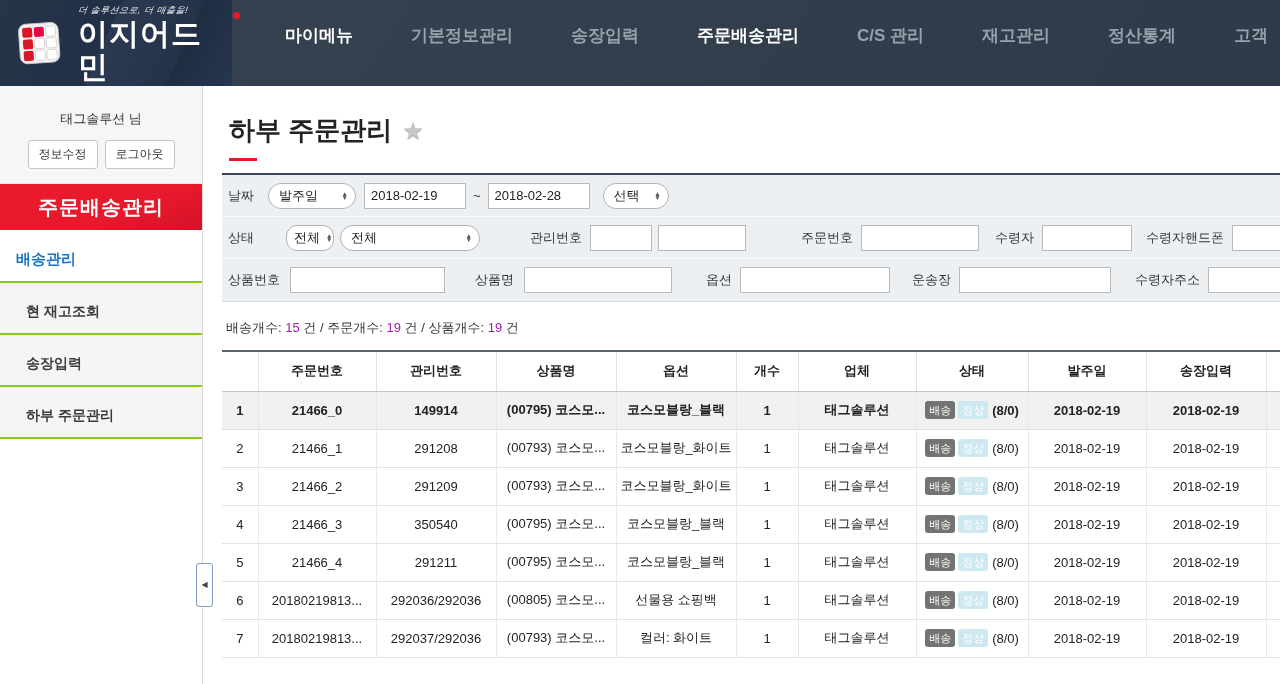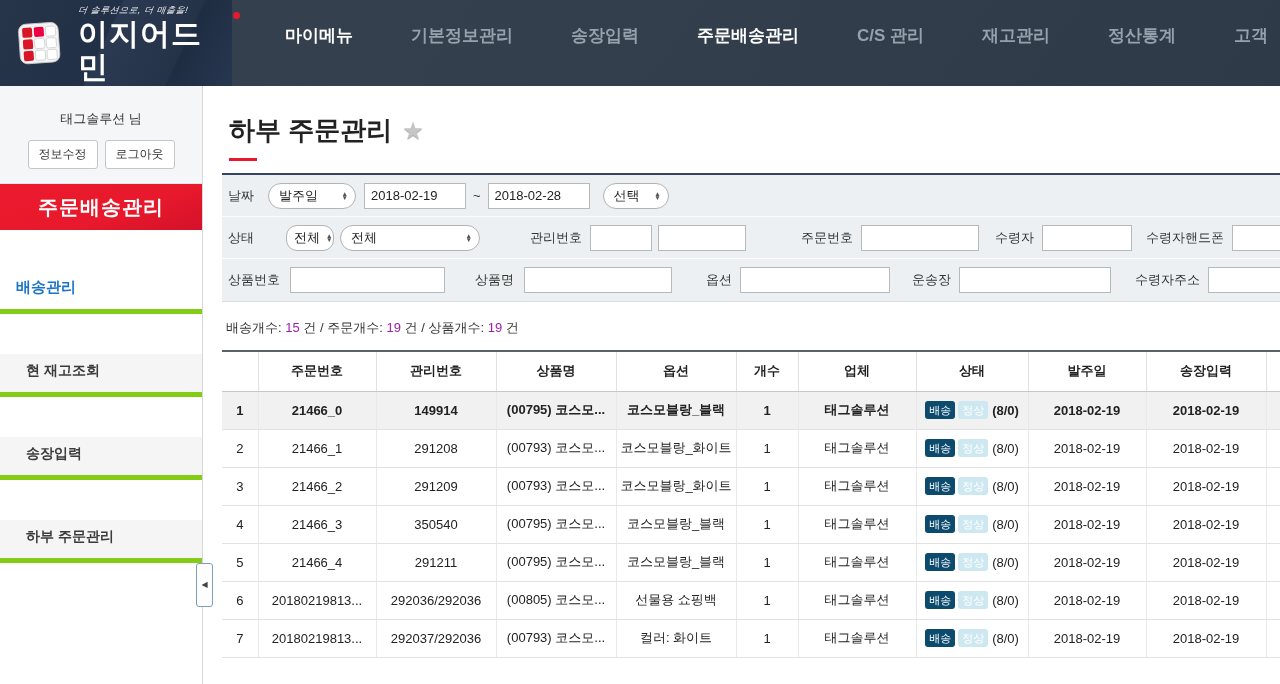--- a/index.html
+++ b/index.html
@@ -30,22 +30,22 @@
     border-bottom:1px solid #e6e6e6; }
   .username { font-size:13px; color:#333; margin-bottom:12px; }
   .userbtns { display:flex; justify-content:center; gap:7px; }
   .ubtn { font-size:12px; color:#333; background:#fff; border:1px solid #c6c6c6;
     border-radius:3px; padding:5px 10px; cursor:pointer;
     font-family:"Liberation Sans","DejaVu Sans",sans-serif; }
   .red-banner { height:46px; background:linear-gradient(160deg,#ec1a2e 0%,#e8192c 60%,#d4112a 100%);
     color:#fff; font-size:20px; font-weight:bold; display:flex;
     align-items:center; justify-content:center; letter-spacing:1px; }
   .side-menu { list-style:none; }
-  .side-item { border-bottom:5px solid #84cc16; font-size:14px; font-weight:bold;
-    color:#3b3b3b; background:#f5f5f5; padding:8px 0 12px 26px; cursor:pointer;margin-top:40px; }
+  .side-item { border-bottom:2px solid #84cc16; font-size:14px; font-weight:bold;
+    color:#3b3b3b; background:#f5f5f5; padding:20px 0 12px 26px; cursor:pointer; }
   .side-item.group { background:#fff; color:#1a74c4; font-size:15px; padding-left:16px; }
   .collapse-btn { position:absolute; left:196px; top:563px; width:17px; height:44px;
     background:#fdfdfd; border:1px solid #7f9dbd; border-radius:3px; z-index:6;
     display:flex; align-items:center; justify-content:center; cursor:pointer; padding:0; }
   .collapse-btn span { font-size:8px; color:#444; line-height:1; }
 
   
   .main { position:absolute; top:86px; left:203px; width:1077px; bottom:0;
     overflow:hidden; padding-left:19px; }
   .page-title { margin:27px 0 0 7px; font-size:26px; font-weight:bold; color:#222;
@@ -76,21 +76,21 @@
   .order-table { border-collapse:collapse; table-layout:fixed; width:1104px;
     border-top:2px solid #5a6169; font-size:13px; color:#222; background:#fff; }
   .order-table th { font-weight:bold; height:40px; background:#fff;
     border-bottom:1px solid #c7c7c7; border-left:1px solid #e2e2e2; text-align:center; }
   .order-table td { height:38px; text-align:center; border-bottom:1px solid #e2e2e2;
     border-left:1px solid #e9e9e9; white-space:nowrap; overflow:hidden; background:#fff; }
   .order-table th:first-child, .order-table td:first-child { border-left:none; }
   .order-table tr.highlight td { background:#f1f1f1; font-weight:bold; }
   .badge { display:inline-block; border-radius:3px; color:#fff; font-size:11px;
     font-weight:normal; padding:2.5px 4px; line-height:1.1; vertical-align:1px; }
-  .b-ship { background:#0c4a6e; margin-right:3px; }
+  .b-ship { background:#737373; margin-right:3px; }
   .b-ok { background:#cde8f0; margin-right:4px; }
 
   
   .cube-icon { width:54px; height:54px; flex:none; }
 </style>
 </head>
 <body>
 
 <header class="topnav">
   <div class="logo-panel">

